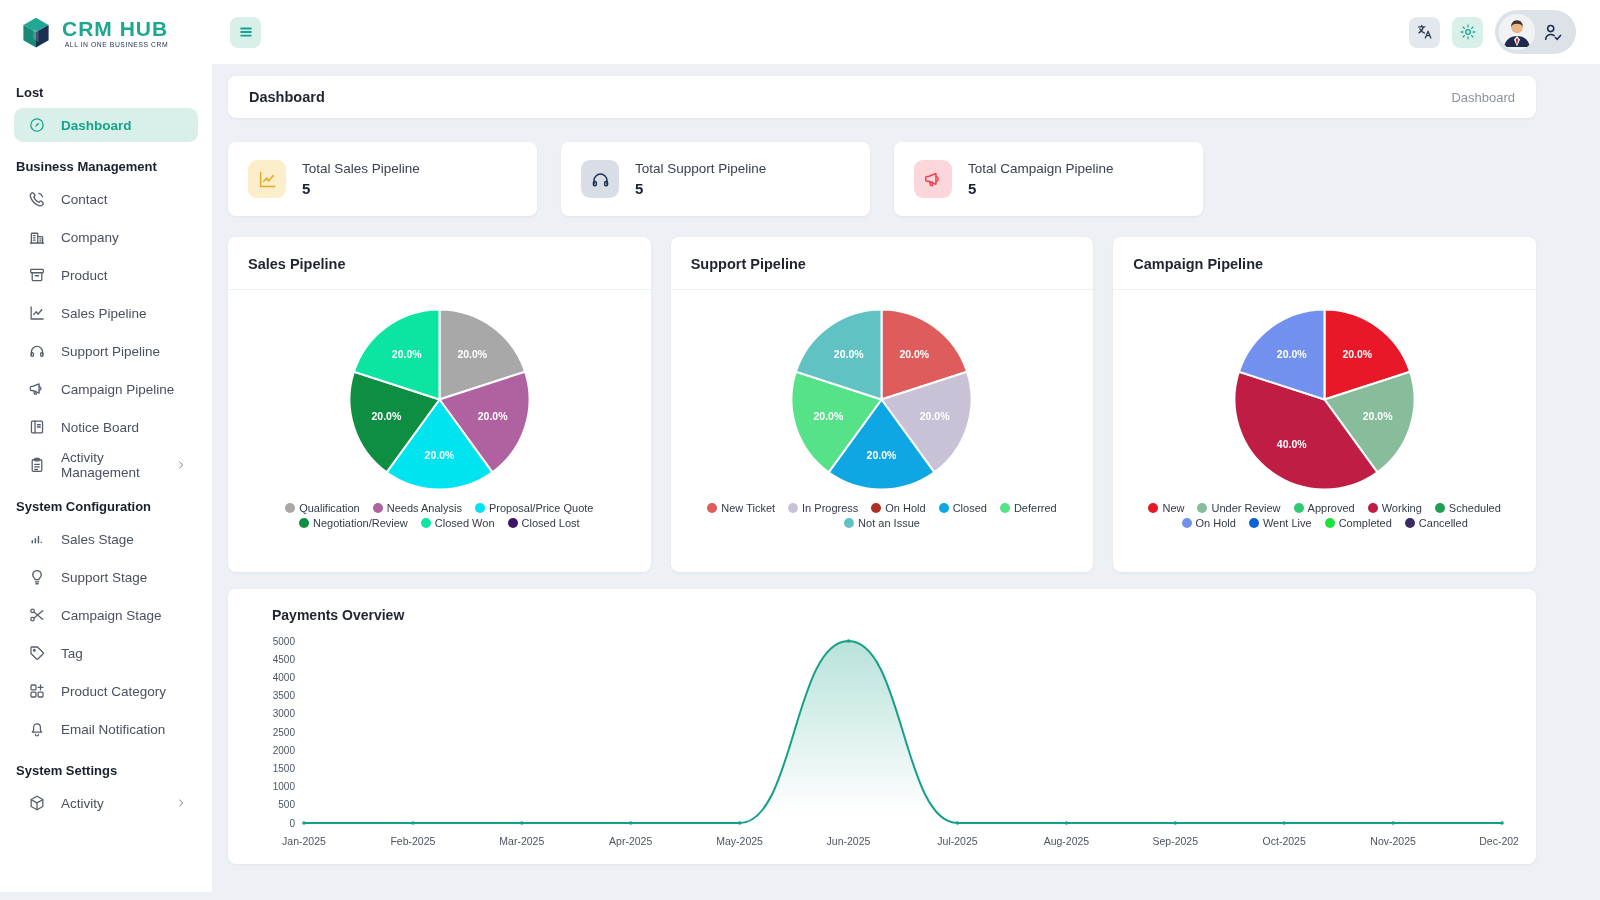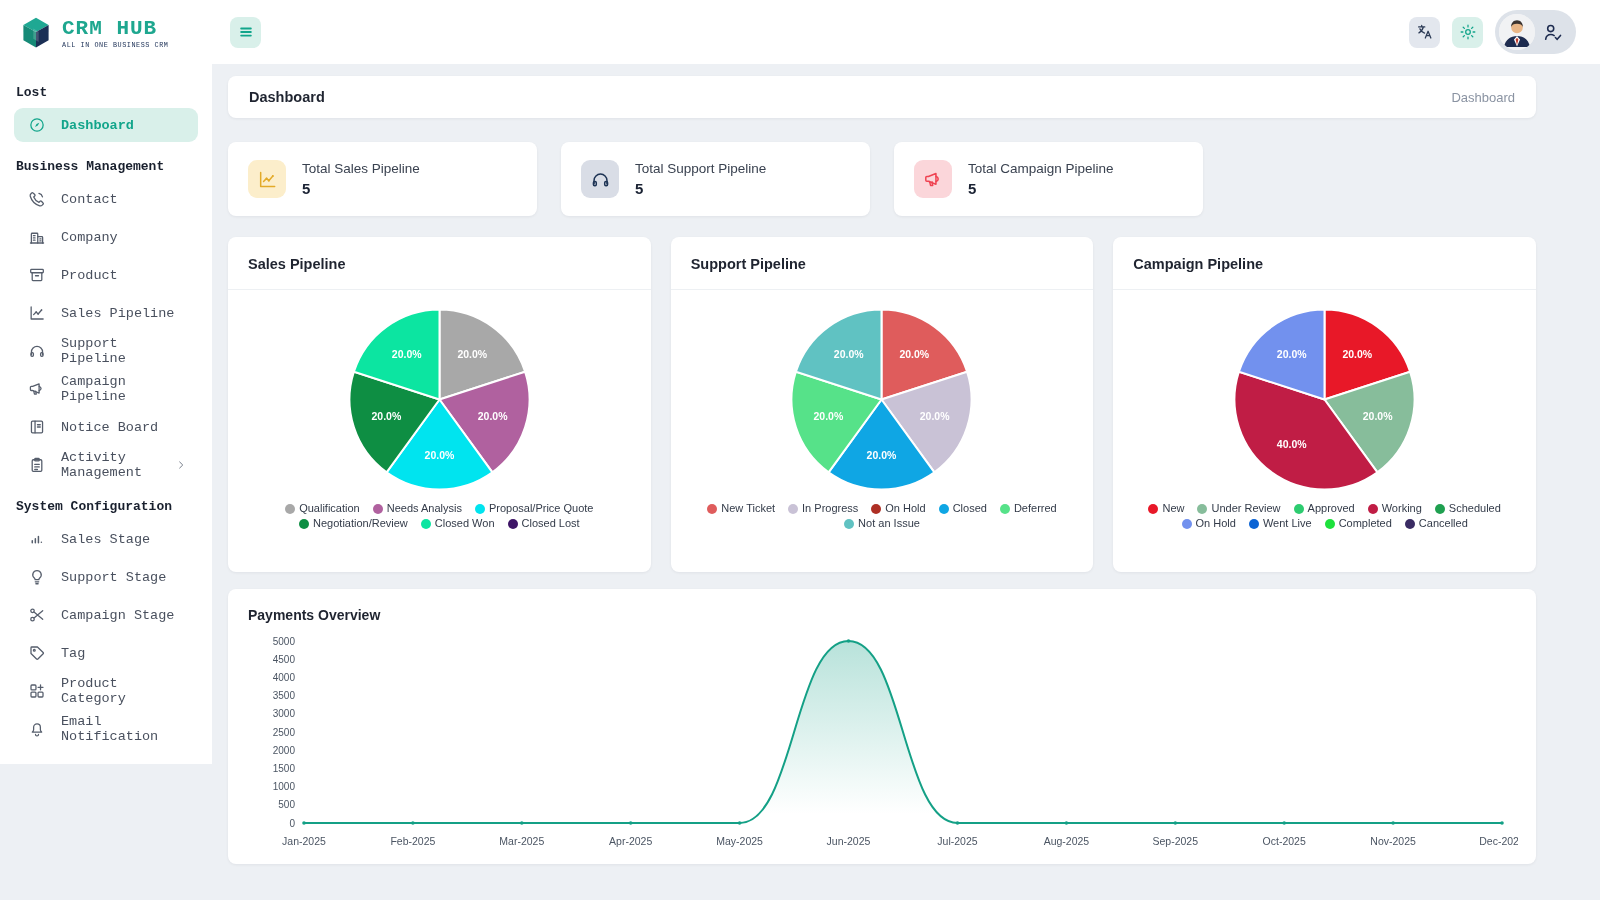--- a/index.html
+++ b/index.html
@@ -1,21 +1,21 @@
 <!DOCTYPE html>
 <html><head>
 <meta charset="utf-8">
 <style>
   * { margin:0; padding:0; box-sizing:border-box; }
   html,body { width:1600px; height:900px; overflow:hidden; background:#edf0f4;
               font-family:"Liberation Sans", sans-serif; }
   body { display:flex; }
 
   
-  .sidebar { width:212px; min-width:212px; background:#fff; height:764px; overflow:hidden;font-family:Liberation Mono, monospace; }
+  .sidebar { width:212px; min-width:212px; background:#fff; height:892px; overflow:hidden; }
   .logo-row { display:flex; align-items:center; gap:8px; padding:12px 14px 10px 18px; height:64px; }
   .logo-cube { width:36px; height:36px; flex:0 0 auto; }
   .logo-texts { display:flex; flex-direction:column; line-height:1; }
   .logo-name { font-size:21px; font-weight:bold; color:#1ea78f; letter-spacing:1px; }
   .logo-tag { font-size:6.8px; color:#1b2f55; letter-spacing:.55px; margin-top:3px; align-self:flex-end; }
   .nav { padding:4px 14px 0 14px; }
   .sb-heading { font-size:13px; font-weight:bold; color:#19202e; margin:17px 2px 8px 2px; }
   .sb-item { display:flex; align-items:center; height:34px; margin-bottom:4px; padding:0 10px 0 14px;
              border-radius:9px; color:#49505e; cursor:pointer; }
   .sb-item .sb-ic { width:18px; height:18px; margin-right:15px; color:#565e6c; display:flex; }
@@ -59,25 +59,25 @@
 
   .pies-row { display:grid; grid-template-columns:repeat(3,1fr); gap:20px; margin-bottom:17px; }
   .pie-card { height:335px; display:flex; flex-direction:column; }
   .card-title { font-size:14.5px; font-weight:bold; color:#1f2430; padding:19px 20px 17px 20px;
                 border-bottom:1px solid #edf0f3; }
   .pie-body { flex:1; display:flex; flex-direction:column; align-items:center; justify-content:flex-start; padding-top:16px; }
   .pie-svg { width:187px; height:187px; }
   .pie-slice-label { font-size:10.5px; font-weight:bold; fill:#fff; }
   .legend { display:flex; flex-wrap:wrap; justify-content:center; column-gap:13px; row-gap:3px;
             margin-top:9px; padding:0 24px; }
-  .legend-item { display:flex; align-items:flex-end; gap:4px; font-size:11px; color:#333b49; cursor:pointer; }
+  .legend-item { display:flex; align-items:center; gap:4px; font-size:11px; color:#333b49; cursor:pointer; }
   .legend-dot { width:10px; height:10px; border-radius:50%; flex:0 0 auto; }
 
   .payments-card { height:275px; }
-  .pay-title { font-size:14px; font-weight:bold; color:#1f2430; padding:18px 20px 4px 20px; }
+  .pay-title { font-size:14px; font-weight:bold; color:#1f2430; padding:18px 20px 4px 20px;margin-left:24px; }
   .area-wrap { padding:0 18px; }
   .area-svg { width:100%; height:auto; display:block; }
   .tick-label { font-size:10px; fill:#4b5563; }
   .x-label { font-size:10.5px; fill:#4b5563; }
 </style>
 </head>
 <body>
 
 <aside class="sidebar">
   <div class="logo-row">

